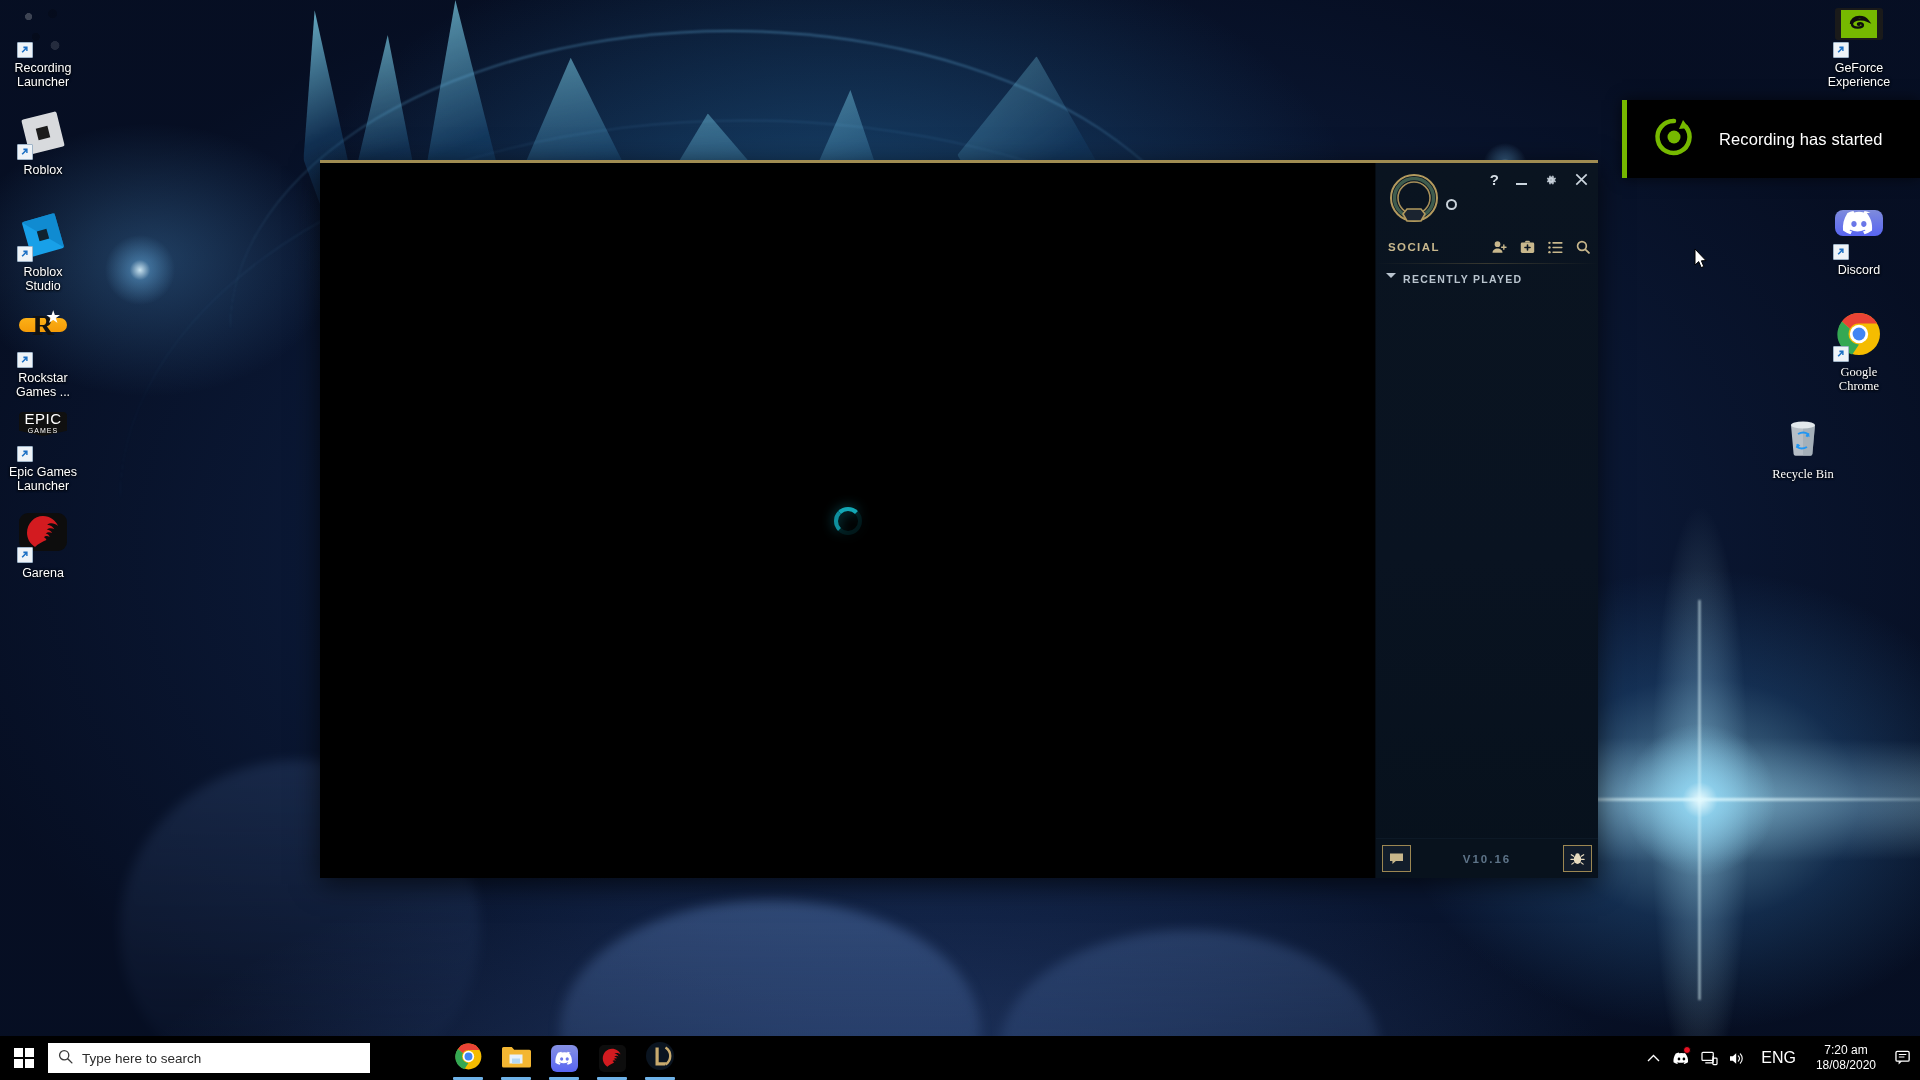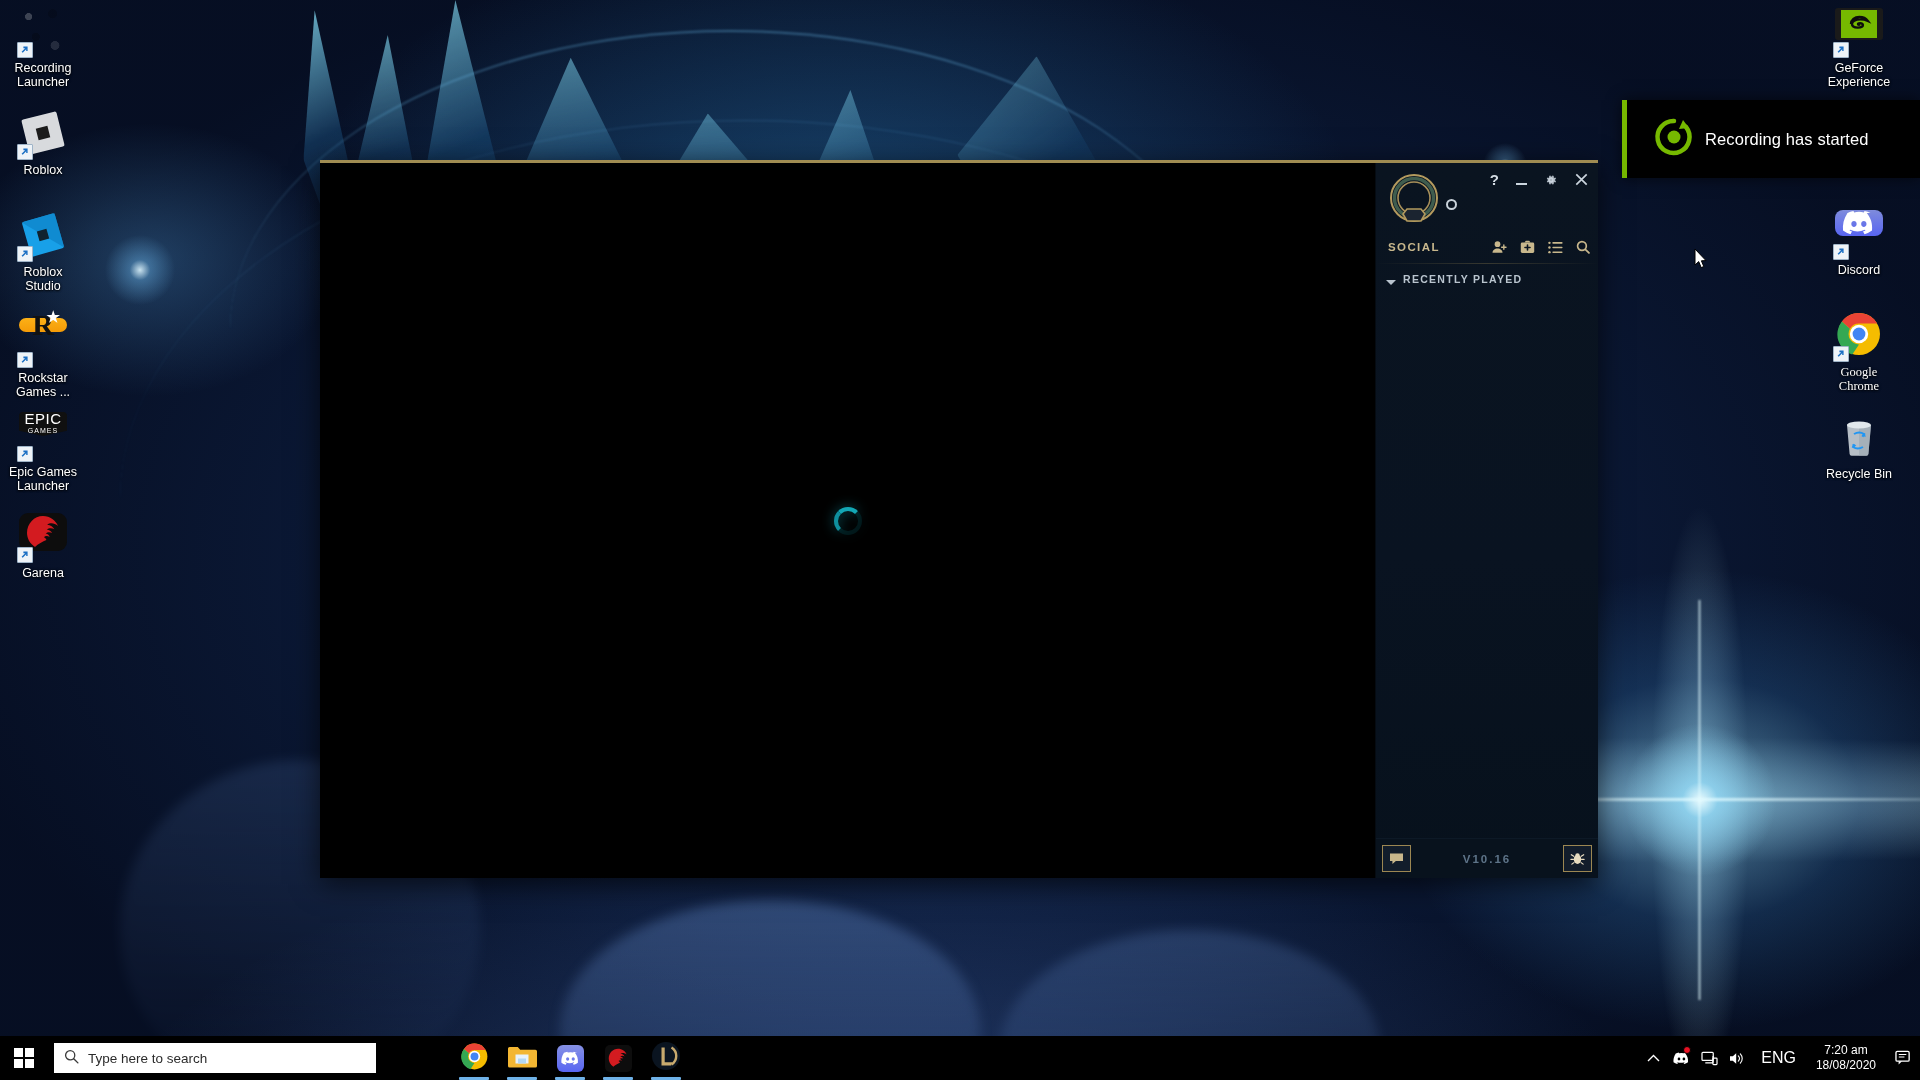--- a/index.html
+++ b/index.html
@@ -135,21 +135,21 @@
     background:linear-gradient(180deg,#7e8bdc,#5865f2); border-radius:8px;
     display:flex; align-items:center; justify-content:center;
   }
   .art-chrome{ display:flex; align-items:center; justify-content:center;}
   .art-bin{ display:flex; align-items:center; justify-content:center;}
 
   
   #gf-notif{
     position:absolute; left:1622px; top:100px; width:298px; height:78px;
     background:#000; border-left:5px solid #76b900;
-    display:flex; align-items:center; gap:10px; padding-left:26px;
+    display:flex; align-items:center; gap:24px; padding-left:26px;
     box-shadow:0 0 14px rgba(0,0,0,.6);
   }
   #gf-notif .txt{ color:#fff; font-size:16.5px; letter-spacing:.1px; }
 
   
   #lol-window{
     position:absolute; left:320px; top:160px; width:1278px; height:718px;
     border-top:3px solid #a08c52;
     background:#000;
     box-shadow:0 6px 26px rgba(0,0,0,.65);
@@ -187,21 +187,21 @@
   .sp-social-row .label{
     color:#c8b78c; font-size:11.5px; letter-spacing:1.4px; font-weight:bold; flex:1;
   }
   .sp-social-row .acts{ display:flex; align-items:center; gap:13px; }
   .sp-social-row .acts .ic{ cursor:pointer; display:flex; }
   .sp-divider{
     position:absolute; left:0; right:0; top:100px; height:1px;
     background:linear-gradient(90deg, rgba(160,140,85,0), rgba(160,140,85,.30), rgba(160,140,85,0));
   }
   .sp-recent{
-    position:absolute; left:10px; top:110px; display:flex; align-items:flex-end; gap:7px;
+    position:absolute; left:10px; top:110px; display:flex; align-items:flex-start; gap:7px;
     color:#b9c4ce; font-size:10.5px; letter-spacing:1.3px; font-weight:bold; cursor:pointer;
   }
   .sp-caret{ width:0;height:0;border-left:5px solid transparent;border-right:5px solid transparent;border-top:5px solid #b9c4ce;}
 
   .sp-bottom{
     position:absolute; left:0; right:0; bottom:0; height:40px;
     display:flex; align-items:center; justify-content:space-between; padding:0 6px;
     background:#08121d; border-top:1px solid #0d1926;text-align:center;
   }
   .sp-btn{
@@ -215,21 +215,21 @@
 
   
   #taskbar{
     position:absolute; left:0; bottom:0; width:1920px; height:44px;
     background:#000; display:flex; align-items:center;
     z-index:50;
   }
   #start-btn{ width:48px; height:44px; display:flex; align-items:center; justify-content:center; cursor:pointer; }
   #search-box{
     width:322px; height:30px; background:#fff; display:flex; align-items:center;
-    gap:9px; padding:0 10px; margin-left:6px; cursor:text;
+    gap:9px; padding:0 10px; margin-left:0; cursor:text;
   }
   #search-box .ph{ color:#2b2b2b; font-size:13.5px; }
   #tb-apps{ display:flex; align-items:center; margin-left:74px; gap:0; }
   .tb-app{
     width:48px; height:44px; position:relative;
     display:flex; align-items:center; justify-content:center; cursor:pointer;
   }
   .tb-app .ind{
     position:absolute; bottom:0; left:9px; width:30px; height:3px; background:#6fb2e8; border-radius:1px;
   }
@@ -429,21 +429,21 @@
           <svg viewBox="0 0 12 12">
             <path d="M8.6 2.6H4.4v1.6h1.7L2.6 7.7l1.1 1.1 3.5-3.5v1.7h1.4z" fill="#1b6fc4"></path>
           </svg>
         </span>
       </div>
       <span class="lbl">
         <span style="display:block">Google</span>
         <span style="display:block">Chrome</span>
       </span>
     </div>
-    <div class="dicon" style="left: 1816px; top: 414px;">
+    <div class="dicon" style="left: 1760px; top: 414px; font-family: Liberation Serif, serif;">
       <div class="art">
         <div class="art-bin">
           <svg width="40" height="44" viewBox="0 0 40 44">
             <path d="M8 11h24l-2.6 29a2 2 0 0 1-2 1.8H12.6a2 2 0 0 1-2-1.8z" fill="#c5cdd4" opacity=".92"></path>
             <path d="M8 11h24l-2.6 29a2 2 0 0 1-2 1.8H20V11z" fill="#9aa6b0" opacity=".6"></path>
             <ellipse cx="20" cy="11" rx="12" ry="3.6" fill="#e2e8ec"></ellipse>
             <path d="M15 20c3.5-2 7-2 10 0l-1.5 2.8" fill="none" stroke="#2196f3" stroke-width="2"></path>
             <path d="M24 33c-3.5 2-7 2-10 0l1.5-2.8" fill="none" stroke="#2196f3" stroke-width="2"></path>
             <path d="M26 19l.6 4-4-1.4zM14 34l-.6-4 4 1.4z" fill="#2196f3"></path>
           </svg>

